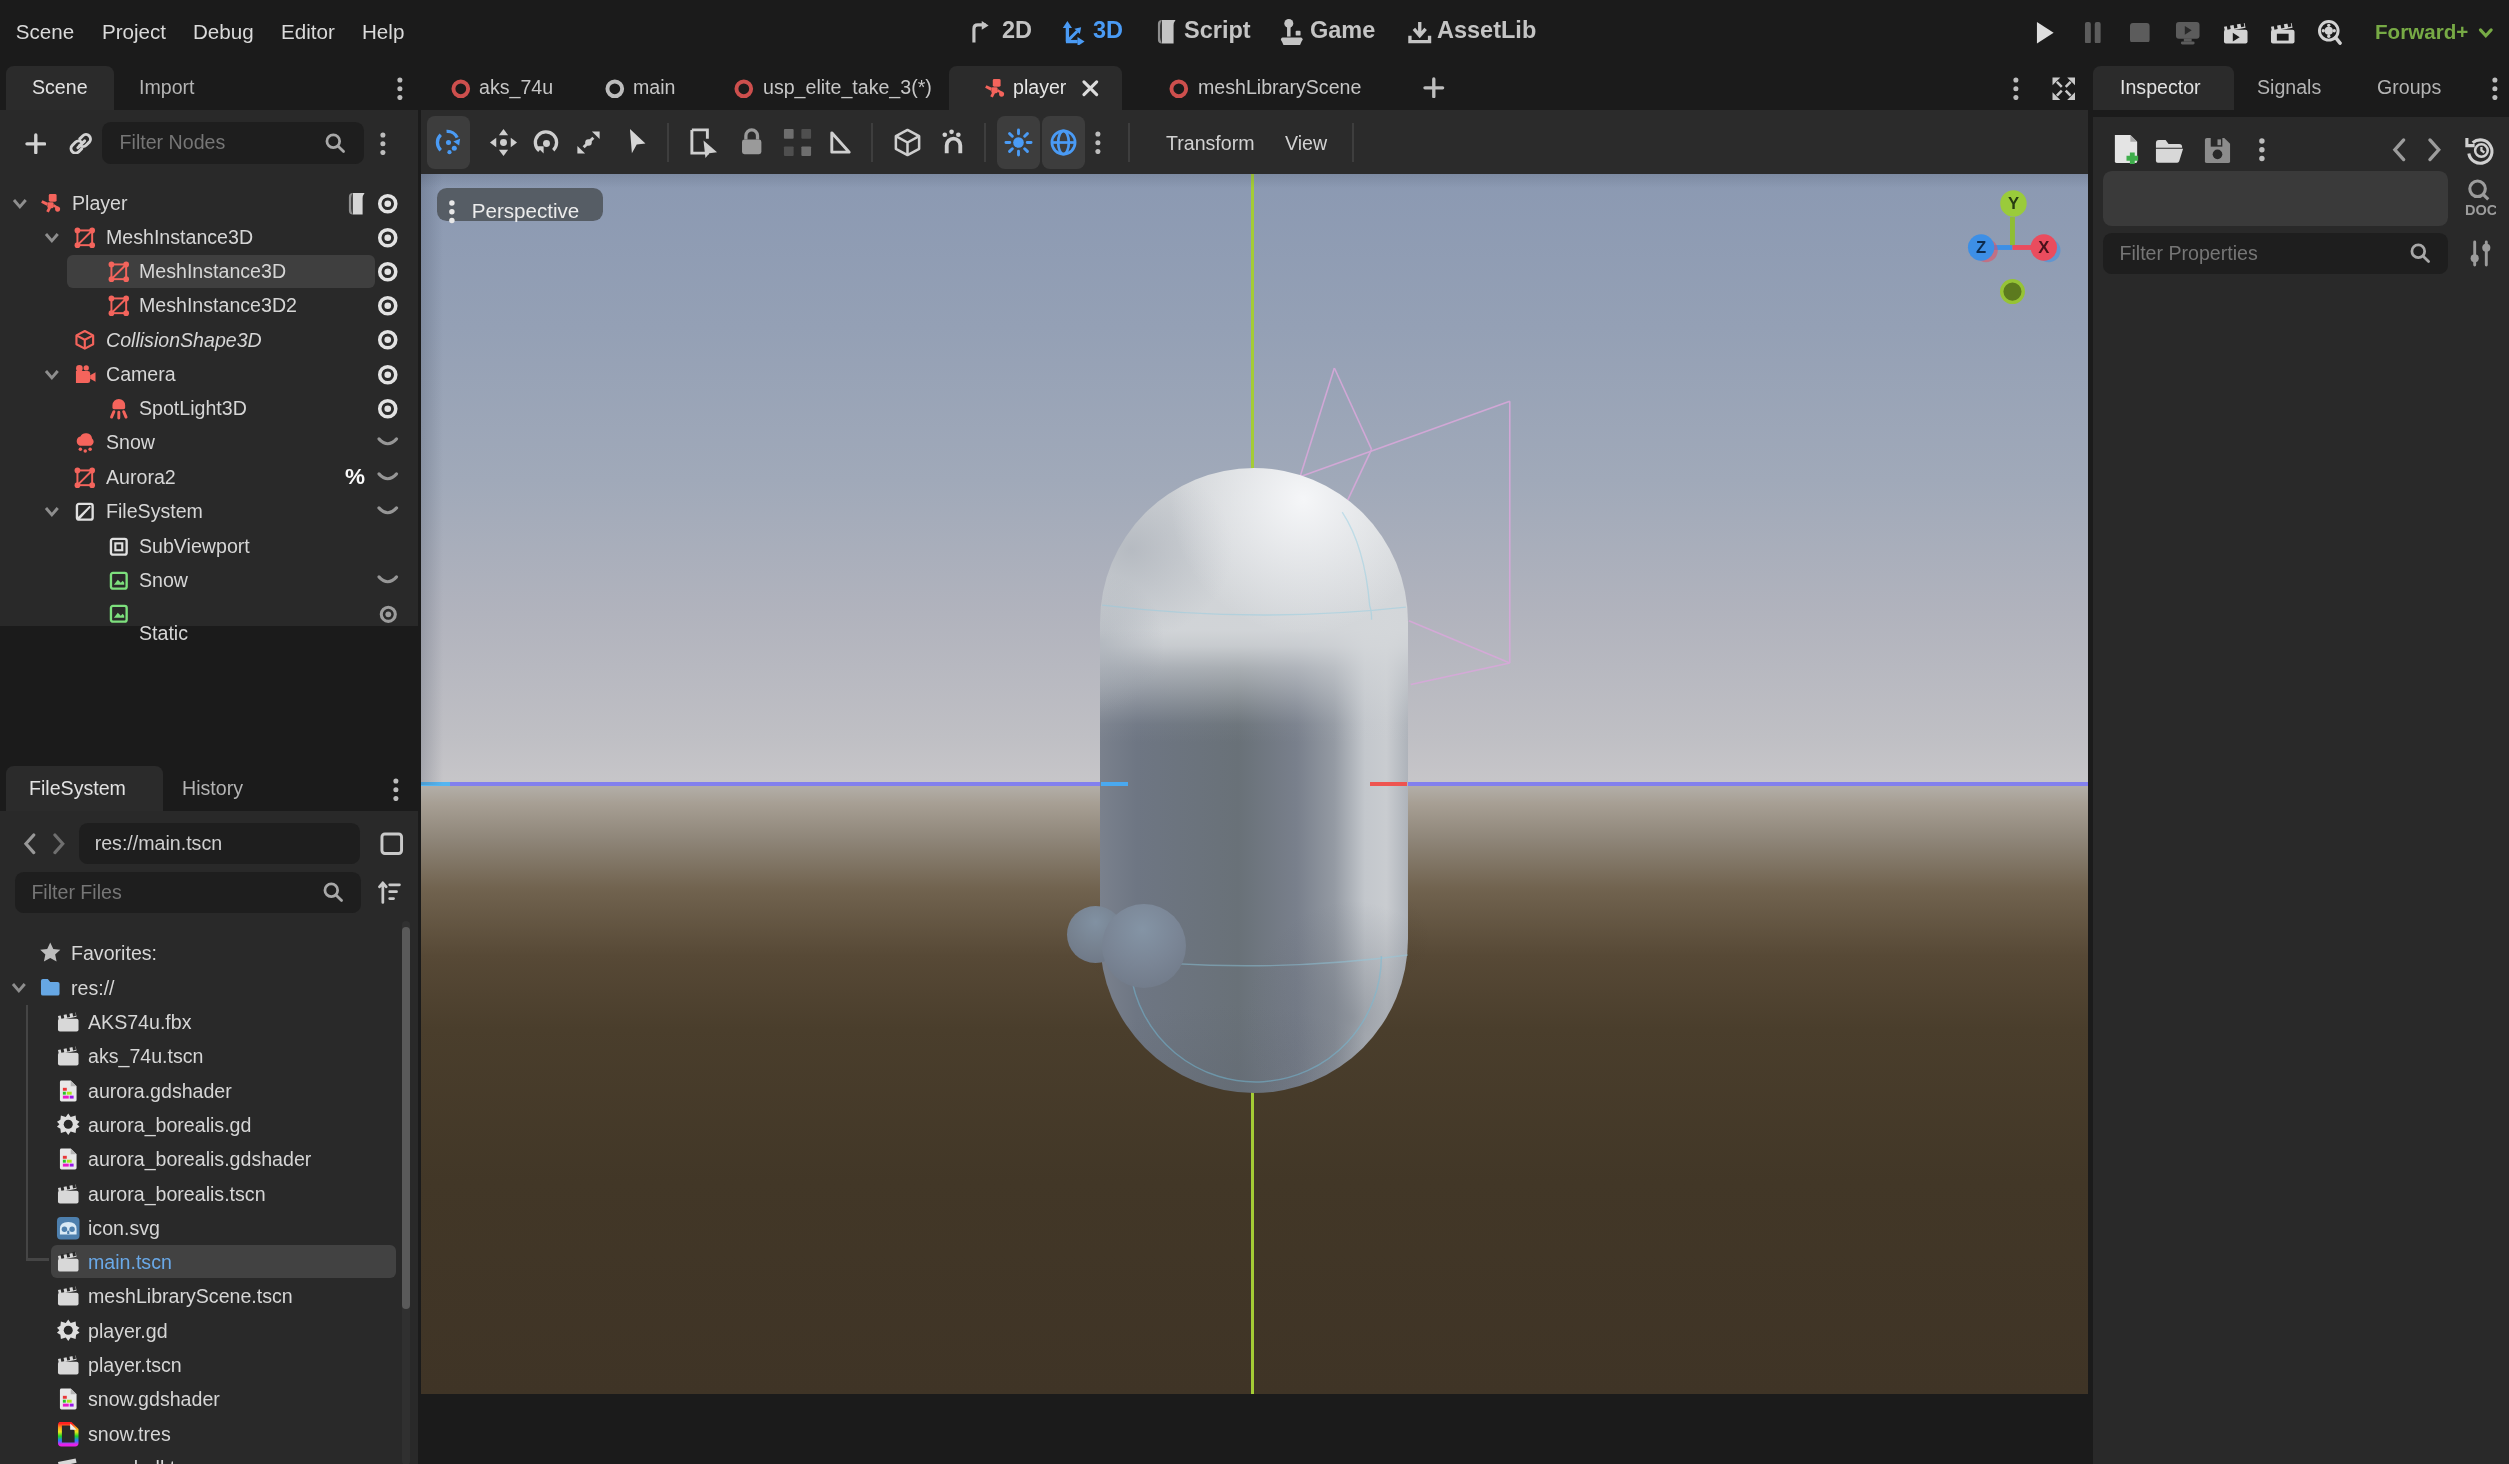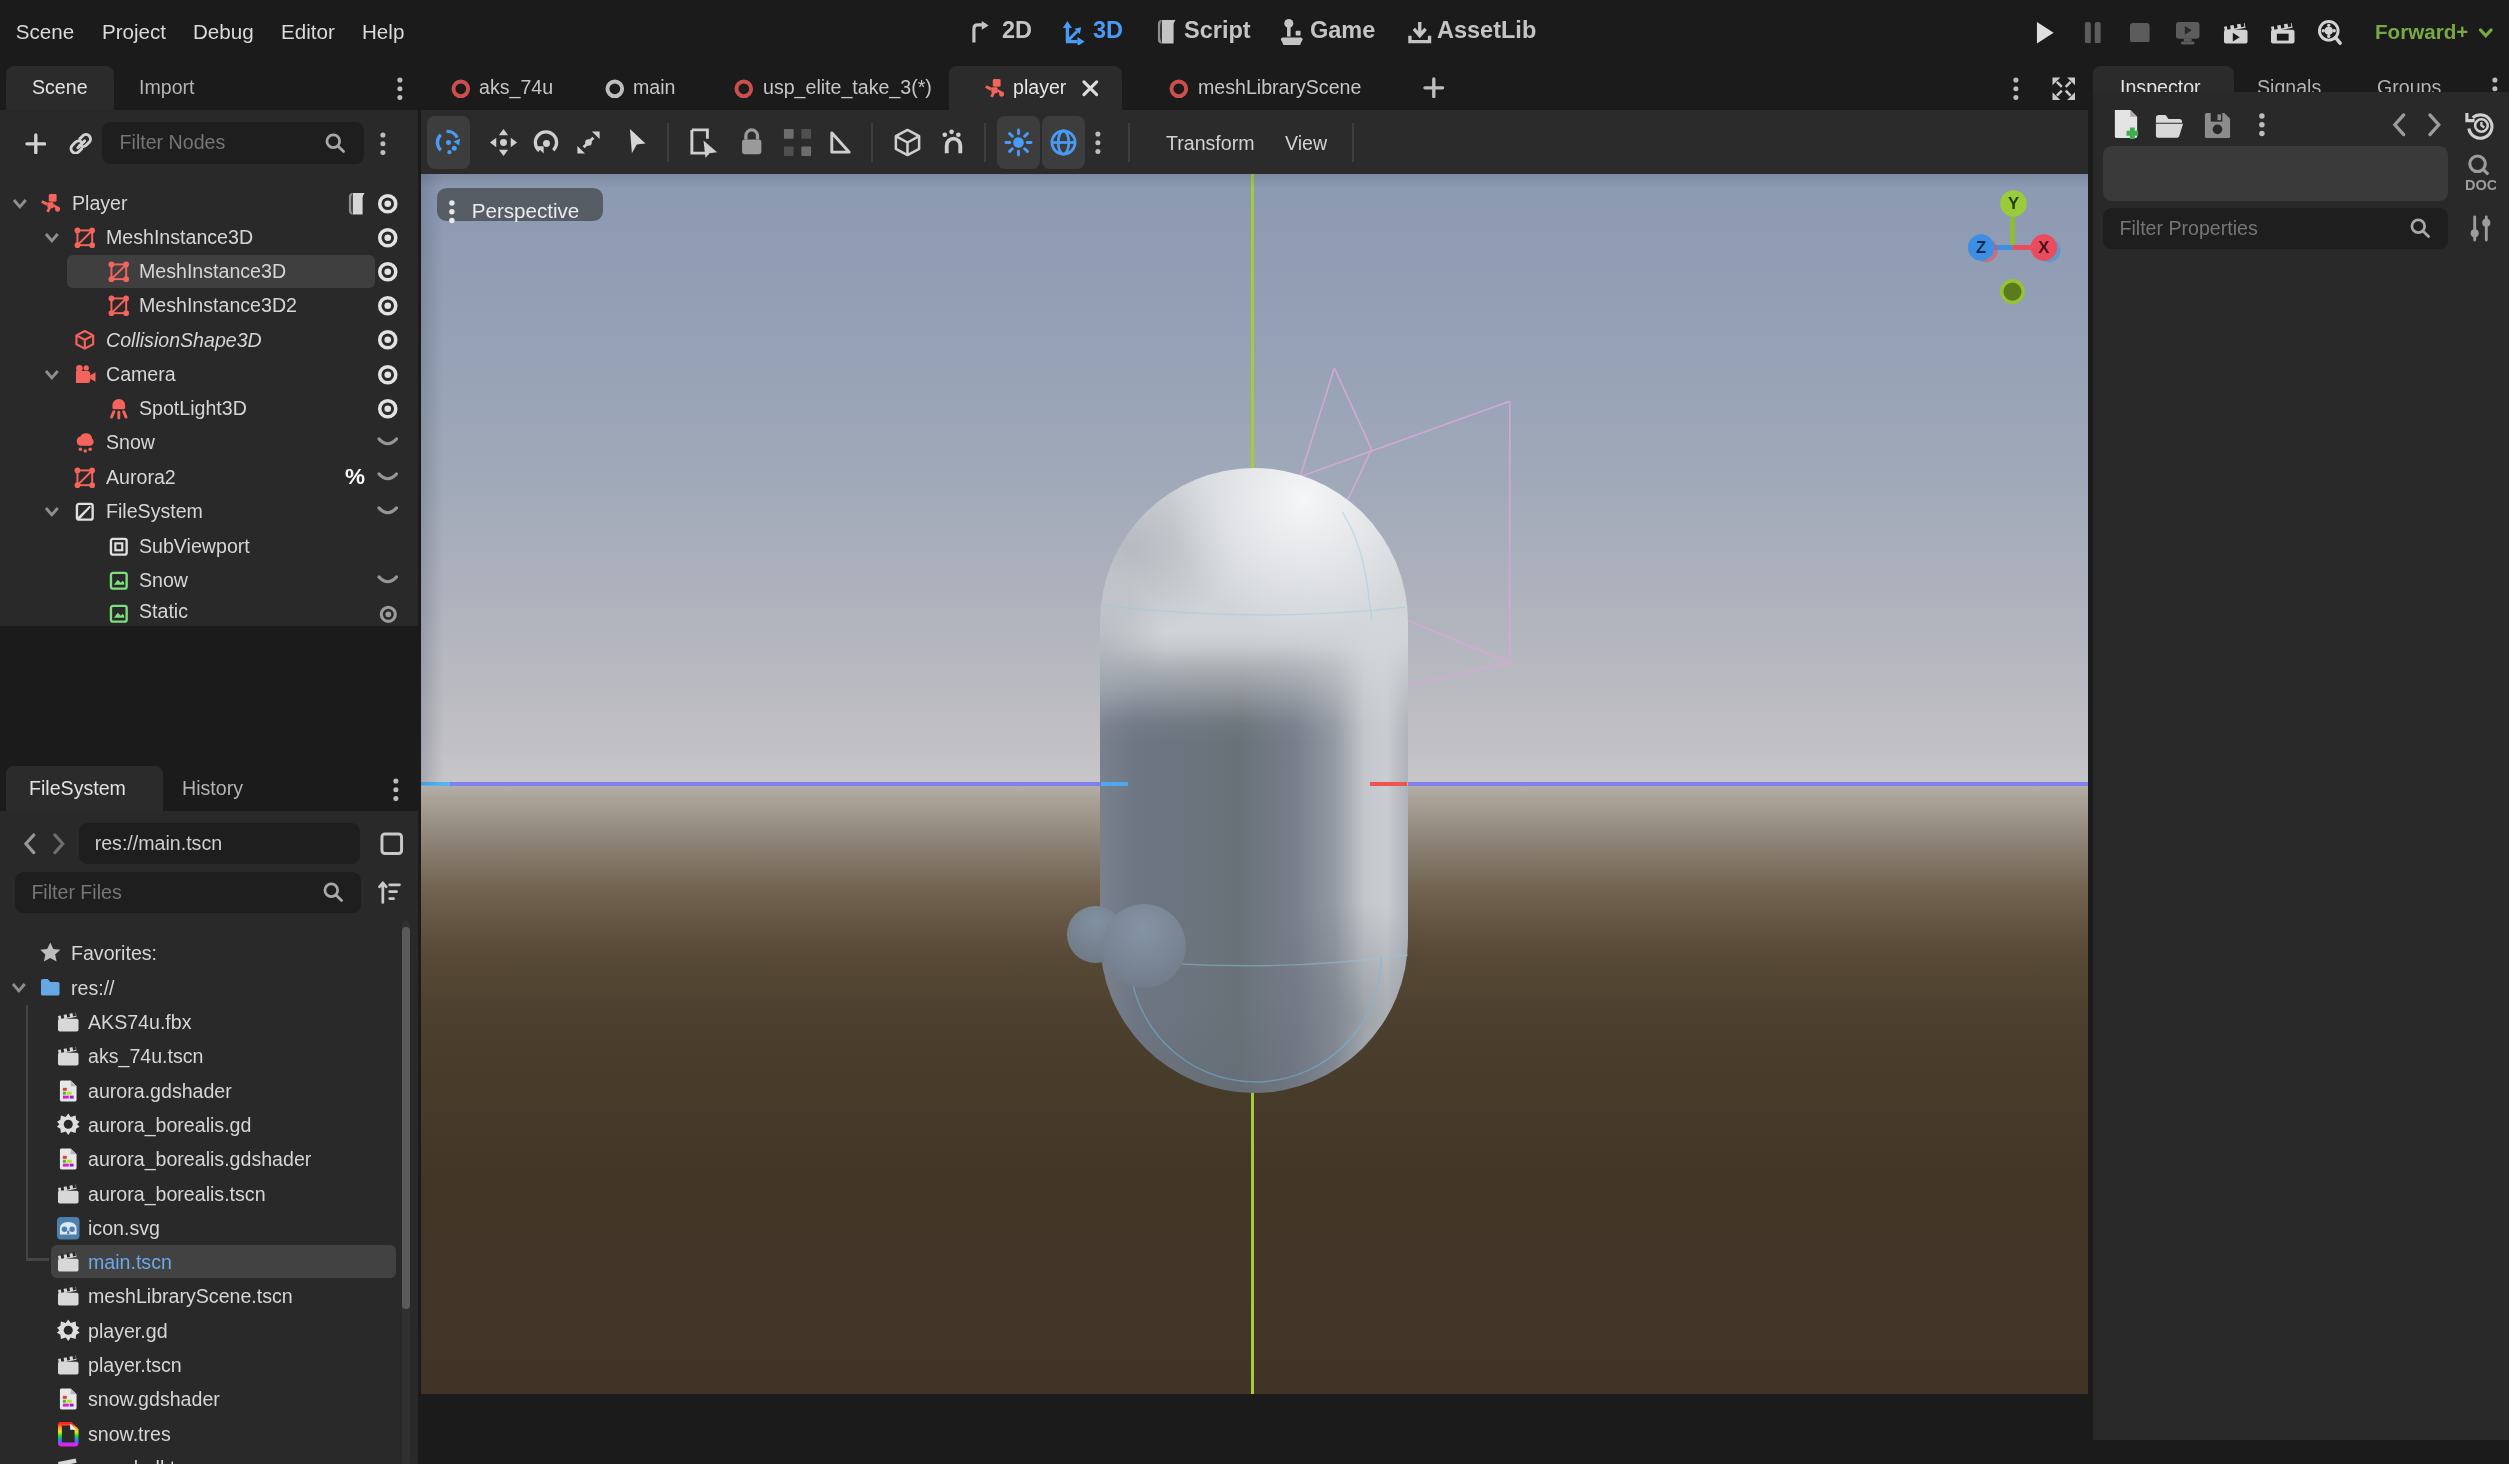--- a/index.html
+++ b/index.html
@@ -383,21 +383,21 @@
       </svg>
     <span class="abs txt" style="left:139px;top:459px;">Snow</span>
     <svg class="abs" style="left:376px;top:463px;" width="23.5" height="17.6" viewBox="0 0 24 18">
         <path d="M3 4 Q12 14 21 4" fill="none" stroke="#969696" stroke-width="3.2" stroke-linecap="round"></path>
       </svg>
 
     <svg class="abs" style="left:108px;top:493px;" width="21.6" height="21.6" viewBox="0 0 22 22">
         <rect x="3" y="3" width="16" height="16" rx="2" fill="none" stroke="#7de07d" stroke-width="2.4"></rect>
         <path d="M6 15 L10 10 L13 13 L15 11 L16.5 13 V15 Z" fill="#7de07d"></path>
       </svg>
-    <span class="abs txt" style="left:139px;top:490px;">Static</span>
+    <span class="abs txt" style="left:139px;top:512px;">Static</span>
     <svg class="abs" style="left:378px;top:494px;" width="20.6" height="20.6" viewBox="0 0 24 24">
         <circle cx="12" cy="12" r="8.2" fill="none" stroke="#9c9c9c" stroke-width="3.6"></circle>
         <circle cx="12" cy="12" r="3.4" fill="#9c9c9c"></circle>
       </svg>
   </div>
   <div class="abs" id="filepanel" style="left:0;top:764px;width:418px;height:701px;background:#292929;overflow:hidden;">
     <div class="abs" style="left:0;top:0;width:418px;height:47px;background:#1b1b1b;"></div>
     <div class="abs tabA" style="left:5.9px;top:2px;width:157px;height:45px;"></div>
     <span class="abs txt" style="left:29px;top:12.7px;color:#e2e2e2;">FileSystem</span>
     <span class="abs txt" style="left:182px;top:12.7px;color:#b4b4b4;">History</span>
@@ -759,21 +759,21 @@
     <div class="abs" style="left:15.7px;top:13.7px;width:166px;height:33px;background:rgba(78,84,90,0.88);border-radius:9.8px;">
       <svg class="abs" style="left:11.8px;top:11.8px;" width="7.8" height="25.5" viewBox="0 0 8 26">
           <circle cx="4" cy="4" r="2.8" fill="#e8e8e8"></circle>
           <circle cx="4" cy="13" r="2.8" fill="#e8e8e8"></circle>
           <circle cx="4" cy="22" r="2.8" fill="#e8e8e8"></circle>
         </svg>
       <span class="abs txt" style="left:35px;top:11.8px;color:#ececec;font-size:20.6px;">Perspective</span>
     </div>
   </div>
 
-  <div class="abs" id="rightdock" style="left:2093px;top:92px;width:417px;height:1348px;background:#292929;text-align:right;">
+  <div class="abs" id="rightdock" style="left:2093px;top:117px;width:417px;height:1348px;background:#292929;text-align:right;">
 
     <svg class="abs" style="left:17.6px;top:15.7px;" width="31" height="33" viewBox="0 0 32 34">
       <path d="M4 2 H20 L27 9 V29 Q27 31 25 31 H6 Q4 31 4 29 Z" fill="#e4e4e4"></path>
       <path d="M20 2 L27 9 H20 Z" fill="#a8a8a8"></path>
       <path d="M22 20 V32 M16 26 H28" stroke="#3fae4c" stroke-width="5"></path>
     </svg>
     <svg class="abs" style="left:61px;top:19.6px;" width="31" height="27.4" viewBox="0 0 32 28">
       <path d="M2 6 Q2 3 5 3 H12 L15 7 H26 Q29 7 29 10 V11 H2 Z" fill="#d8d8d8"></path>
       <path d="M2 12 H30 L26 25 Q25.5 26.5 24 26.5 H4 Q2 26.5 2 24.5 Z" fill="#d8d8d8"></path>
     </svg>

